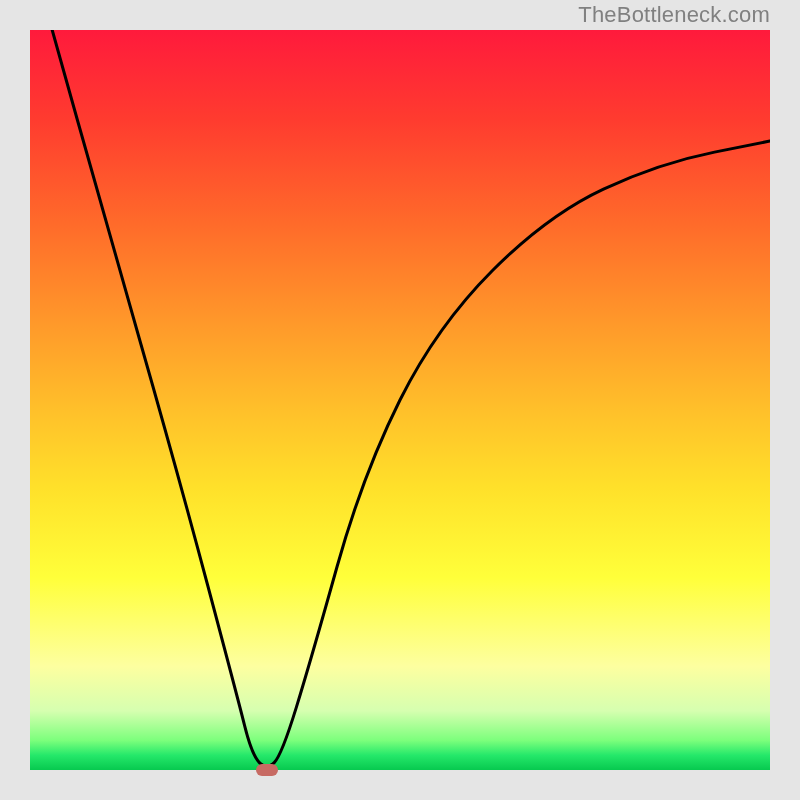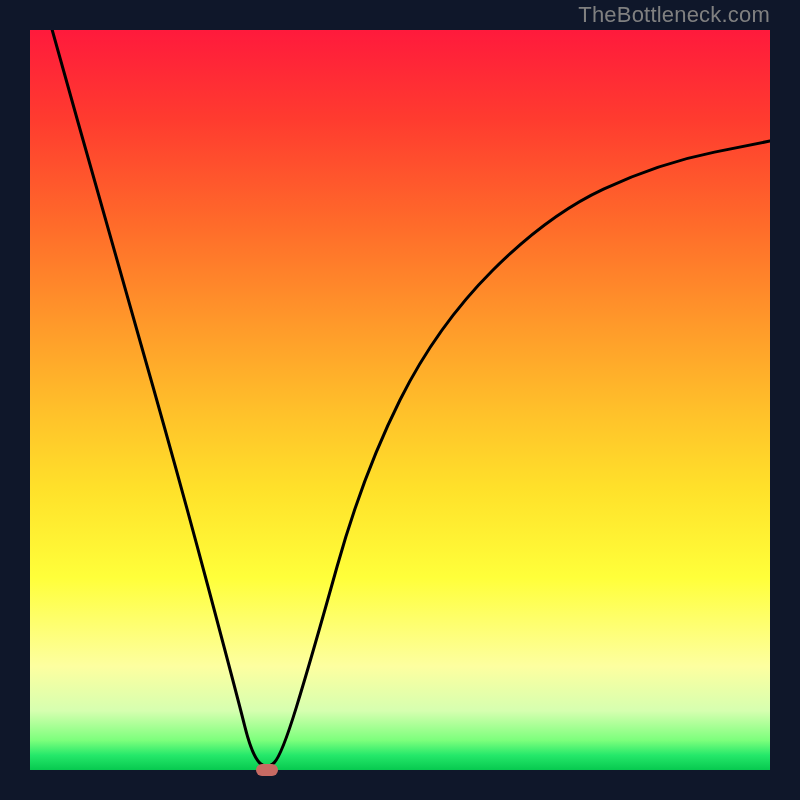--- a/index.html
+++ b/index.html
@@ -10,21 +10,21 @@
     background: #000;
     overflow: hidden;
     font-family: Arial, Helvetica, sans-serif;
   }
   .frame {
     position: absolute;
     top: 0;
     left: 0;
     width: 800px;
     height: 800px;
-    background: #0f172a;
+    background: #e5e5e5;
   }
   .plot {
     position: absolute;
     top: 30px;
     left: 30px;
     width: 740px;
     height: 740px;
     background: linear-gradient(
       to bottom,
       #ff1a3c 0%,

